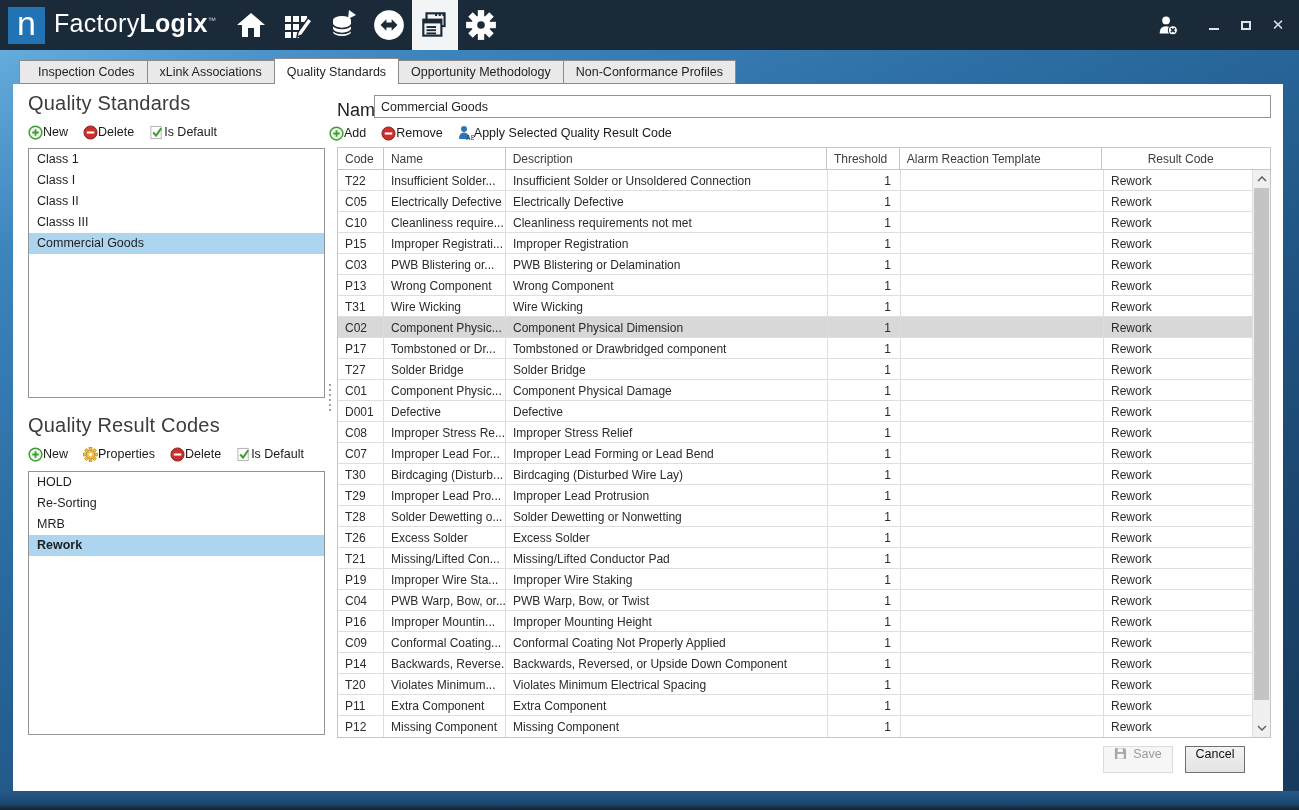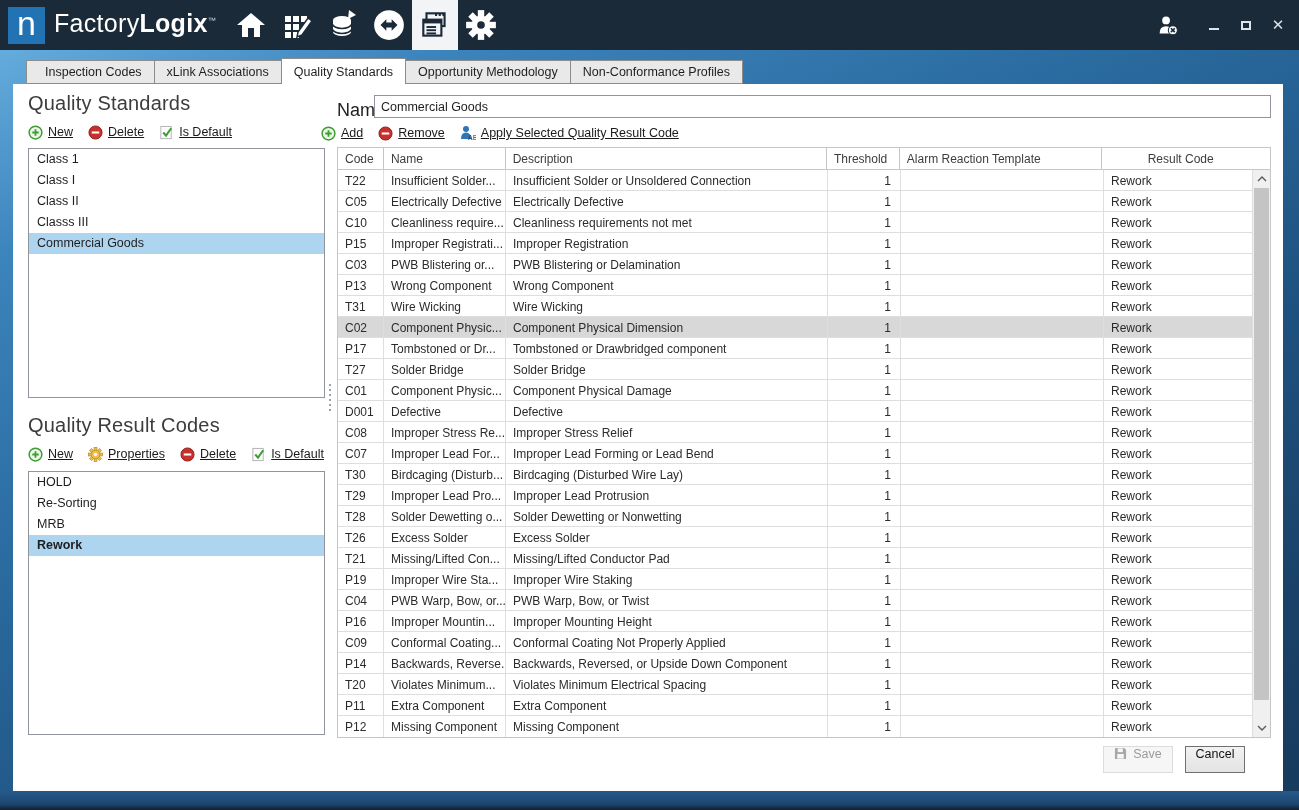--- a/index.html
+++ b/index.html
@@ -27,29 +27,29 @@
   
   .frame { position:absolute; left:0; top:50px; width:1299px; height:760px;
     background:linear-gradient(155deg,#64acdc 0%,#3c84bc 15%,#2a6ba0 38%,#1f5280 62%,#1a4268 84%,#173a5c 100%); }
   .bottom-strip { position:absolute; left:0; bottom:0; width:100%; height:19px;
     background:linear-gradient(#26598a 0%, #1c4670 70%, #142232 96%); }
 
   
   .tabstrip { position:absolute; left:15px; top:58px; height:26px; display:flex; z-index:5; }
   .tab { height:24px; margin-top:2px; margin-left:-1px; padding:0 12px; display:flex; align-items:center;
     background:#e9e9e9; border:1px solid #8c8c8c; font-size:12.5px; color:#1f1f1f; white-space:nowrap; }
-  .tab:first-child { margin-left:11px;padding-left:18px; }
+  .tab:first-child { margin-left:4px;padding-left:18px; }
   .tab.active { height:26px; margin-top:0; background:#fff; border-bottom:none; z-index:6; }
 
   
   .content { position:absolute; left:13px; top:84px; width:1270px; height:707px; background:#fff; }
 
   .panel-title { position:absolute; font-size:20px; font-weight:300; color:#3c3c3c; letter-spacing:0.2px; }
   .tbar { position:absolute; display:flex; align-items:center; gap:15px; height:18px; }
-  .tbtn { display:inline-flex; align-items:center; gap:5px; font-size:12.5px; color:#1a1a1a; cursor:default;text-decoration:underline; }
+  .tbtn { display:inline-flex; align-items:center; font-size:12.5px; color:#1a1a1a; cursor:default; }
   .tbtn svg { flex:0 0 auto; }
 
   .listbox { position:absolute; border:1px solid #8f959b; background:#fff; overflow:hidden; }
   .list-item { height:21px; line-height:21px; padding-left:8px; font-size:12.5px; color:#1e1e1e; white-space:nowrap; }
   .list-item.selected { background:#aed5f0; }
   #qrc-list .list-item.selected { font-weight:bold; }
 
   .splitter { position:absolute; left:314px; top:300px; width:5px; height:90px;
     display:flex; flex-direction:column; align-items:center; gap:3px; }
   .splitter i { width:2px; height:2px; background:#9aa2aa; }
@@ -284,21 +284,21 @@
       <i></i>
       <i></i>
       <i></i>
       <i></i>
       <i></i>
   </div>
 
   <div class="name-label">Name:</div>
   <input class="name-input" type="text" value="Commercial Goods" style="">
 
-  <div class="tbar" style="left:308px; top:40px;">
+  <div class="tbar" style="left:316px; top:40px;">
     <span class="tbtn">
       <svg width="15" height="15" viewBox="0 0 16 16">
           <circle cx="8" cy="8" r="6.8" fill="#eaf6e6" stroke="#3f9c35" stroke-width="1.6"></circle>
           <path d="M8 4.6 v6.8 M4.6 8 h6.8" stroke="#3f9c35" stroke-width="1.9"></path>
         </svg>
       <span>Add</span>
     </span>
     <span class="tbtn">
       <svg width="15" height="15" viewBox="0 0 16 16">
           <circle cx="8" cy="8" r="7" fill="#c8302e" stroke="#8e1f1e" stroke-width="1"></circle>

